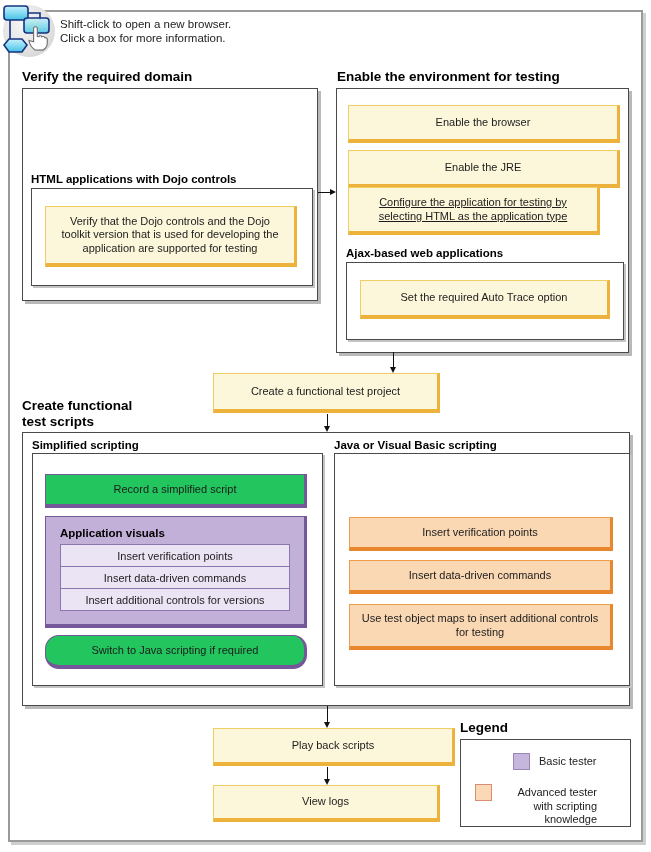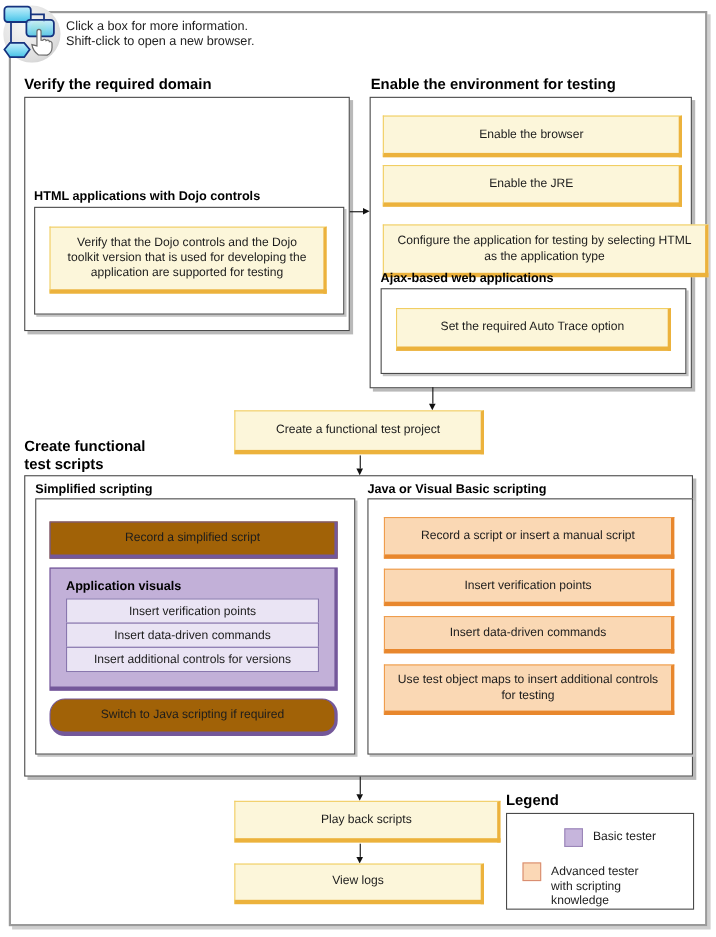--- a/index.html
+++ b/index.html
@@ -14,21 +14,21 @@
   .sec-title{position:absolute;font-size:13.5px;font-weight:bold;color:#000;line-height:16px;}
   .sub-title{font-size:11.5px;font-weight:bold;color:#000;}
 
   .container{position:absolute;background:#fff;border:1px solid #4a4a4a;box-shadow:3px 3px 0 #b9b9b9;}
   .subbox{position:absolute;background:#fff;border:1px solid #4a4a4a;box-shadow:2px 2px 0 #c4c4c4;}
 
   .flowbox{position:absolute;display:flex;align-items:center;justify-content:center;
            text-align:center;font-size:11px;line-height:13.5px;box-sizing:border-box;
            padding:2px 10px;cursor:pointer;}
   .ybox{background:#FCF6DA;border:1px solid #F1CE63;border-right:3px solid #ECB23C;border-bottom:4px solid #ECB23C;}
-  .pbox{background:#a16207;border:1px solid #74589A;border-right:3px solid #74589A;border-bottom:4px solid #74589A;}
+  .pbox{background:#22c55e;border:1px solid #74589A;border-right:3px solid #74589A;border-bottom:4px solid #74589A;}
   .obox{background:#FAD8B4;border:1px solid #EF9D4D;border-right:3px solid #E8872D;border-bottom:4px solid #E8872D;}
 
   .pcontainer{position:absolute;background:#C2B0D8;border:1px solid #74589A;border-right:3px solid #74589A;border-bottom:4px solid #74589A;box-sizing:border-box;}
   .lrow{position:relative;background:#EAE4F4;border:1px solid #8977AE;margin-top:-1px;
         display:flex;align-items:center;justify-content:center;font-size:11px;height:23px;
         box-sizing:border-box;cursor:pointer;}
 
   .varrow{position:absolute;width:1px;background:#111;}
   .varrow::after{content:"";position:absolute;left:-3px;bottom:-6px;width:0;height:0;
                  border-left:3.5px solid transparent;border-right:3.5px solid transparent;
@@ -72,37 +72,37 @@
       <path d="M9 19 v22 M26 12 h13 v7" fill="none" stroke="#16337F" stroke-width="1.6"></path>
       <rect x="3" y="5" width="24" height="14" rx="3" fill="url(#gcyan)" stroke="#16337F" stroke-width="1.6"></rect>
       <polygon points="8,38 21,38 26,44 21,51 8,51 3,44" fill="url(#gcyan)" stroke="#16337F" stroke-width="1.6"></polygon>
       <circle cx="34" cy="25" r="7" fill="#EDF2A6" opacity="0.95"></circle>
       <rect x="23" y="17" width="25" height="15" rx="3" fill="url(#gcyan)" stroke="#16337F" stroke-width="1.6" fill-opacity="0.85"></rect>
       <path d="M34 49 c-3-2.2 -5.5-6 -6-9.5 l4.6 1.2 v-13 c0-2.7 3.7-2.7 3.7 0 v7.8 l1.6 0.2 c0.5-1.4 2.7-1.2 3 0.2 c0.9-0.9 2.8-0.4 3 0.9 c1.1-0.4 2.4 0.2 2.4 1.7 v3.6 c0 3.3-1.9 5.8-4.4 7 z" fill="#ffffff" stroke="#6b6b6b" stroke-width="1.1"></path>
     </svg>
   </div>
 
   <div class="hdr-text">
+    <div>Shift-click to open a new browser.</div>
     <div>Click a box for more information.</div>
-    <div>Shift-click to open a new browser.</div>
   </div>
 
   <div class="sec-title" style="left:22px;top:69px;">Verify the required domain</div>
   <div class="container" style="left:22px;top:88px;width:294px;height:211px;">
     <div class="sub-title" style="position:absolute;left:8px;top:84px;">HTML applications with Dojo controls</div>
     <div class="subbox" style="left:8px;top:99px;width:280px;height:96px;">
       <div class="flowbox ybox" style="left:13px;top:17px;width:252px;height:61px;">Verify that the Dojo controls and the Dojo toolkit version that is used for developing the application are supported for testing</div>
     </div>
   </div>
 
   <div class="sec-title" style="left:337px;top:69px;">Enable the environment for testing</div>
   <div class="container" style="left:336px;top:88px;width:291px;height:263px;">
     <div class="flowbox ybox" style="left:11px;top:16px;width:272px;height:38px;">Enable the browser</div>
     <div class="flowbox ybox" style="left:11px;top:61px;width:272px;height:38px;">Enable the JRE</div>
-    <div class="flowbox ybox" style="left:11px;top:115px;width:296px;height:48px;">Configure the application for testing by selecting HTML as the application type</div>
+    <div class="flowbox ybox" style="left:11px;top:98px;width:252px;height:48px;text-decoration:underline;">Configure the application for testing by selecting HTML as the application type</div>
     <div class="sub-title" style="position:absolute;left:9px;top:158px;">Ajax-based web applications</div>
     <div class="subbox" style="left:9px;top:173px;width:276px;height:76px;">
       <div class="flowbox ybox" style="left:13px;top:17px;width:250px;height:39px;">Set the required Auto Trace option</div>
     </div>
   </div>
 
   <div class="harrow" style="left:318px;top:192px;width:12px;"></div>
   <div class="varrow" style="left:393px;top:352px;height:15px;"></div>
 
   <div class="flowbox ybox" style="left:213px;top:373px;width:227px;height:40px;">Create a functional test project</div>
@@ -120,37 +120,36 @@
           <div class="lrow">Insert verification points</div>
           <div class="lrow">Insert data-driven commands</div>
           <div class="lrow">Insert additional controls for versions</div>
         </div>
       </div>
       <div class="flowbox pbox" style="left:12px;top:181px;width:262px;height:34px;border-radius:14px;">Switch to Java scripting if required</div>
     </div>
 
     <div class="sub-title" style="position:absolute;left:311px;top:6px;">Java or Visual Basic scripting</div>
     <div class="subbox" style="left:311px;top:20px;width:294px;height:231px;">
-      <div class="flowbox obox" style="left:14px;top:16px;width:264px;height:38px;">Record a script or insert a manual script</div>
       <div class="flowbox obox" style="left:14px;top:63px;width:264px;height:34px;">Insert verification points</div>
       <div class="flowbox obox" style="left:14px;top:106px;width:264px;height:34px;">Insert data-driven commands</div>
       <div class="flowbox obox" style="left:14px;top:150px;width:264px;height:46px;">Use test object maps to insert additional controls for testing</div>
     </div>
   </div>
 
   <div class="varrow" style="left:327px;top:706px;height:16px;"></div>
   <div class="flowbox ybox" style="left:213px;top:728px;width:242px;height:38px;">Play back scripts</div>
   <div class="varrow" style="left:327px;top:767px;height:12px;"></div>
   <div class="flowbox ybox" style="left:213px;top:785px;width:227px;height:37px;">View logs</div>
 
   <div class="sec-title" style="left:460px;top:720px;">Legend</div>
   <div class="legend-box" style="left:460px;top:739px;width:169px;height:86px;">
     <div class="legend-item" style="left:14px;top:13px;margin-left:38px;">
       <div class="swatch sw-basic" style="background-color: rgb(198, 181, 220);"></div>
       <div class="legend-label">Basic tester</div>
     </div>
     <div class="legend-item" style="left:14px;top:44px;">
       <div class="swatch sw-adv" style="background-color: rgb(251, 216, 182);"></div>
-      <div class="legend-label" style="width:96px;">Advanced tester with scripting knowledge</div>
+      <div class="legend-label" style="width:96px;text-align:right;">Advanced tester with scripting knowledge</div>
     </div>
   </div>
 
 </div>
 
 </body></html>

